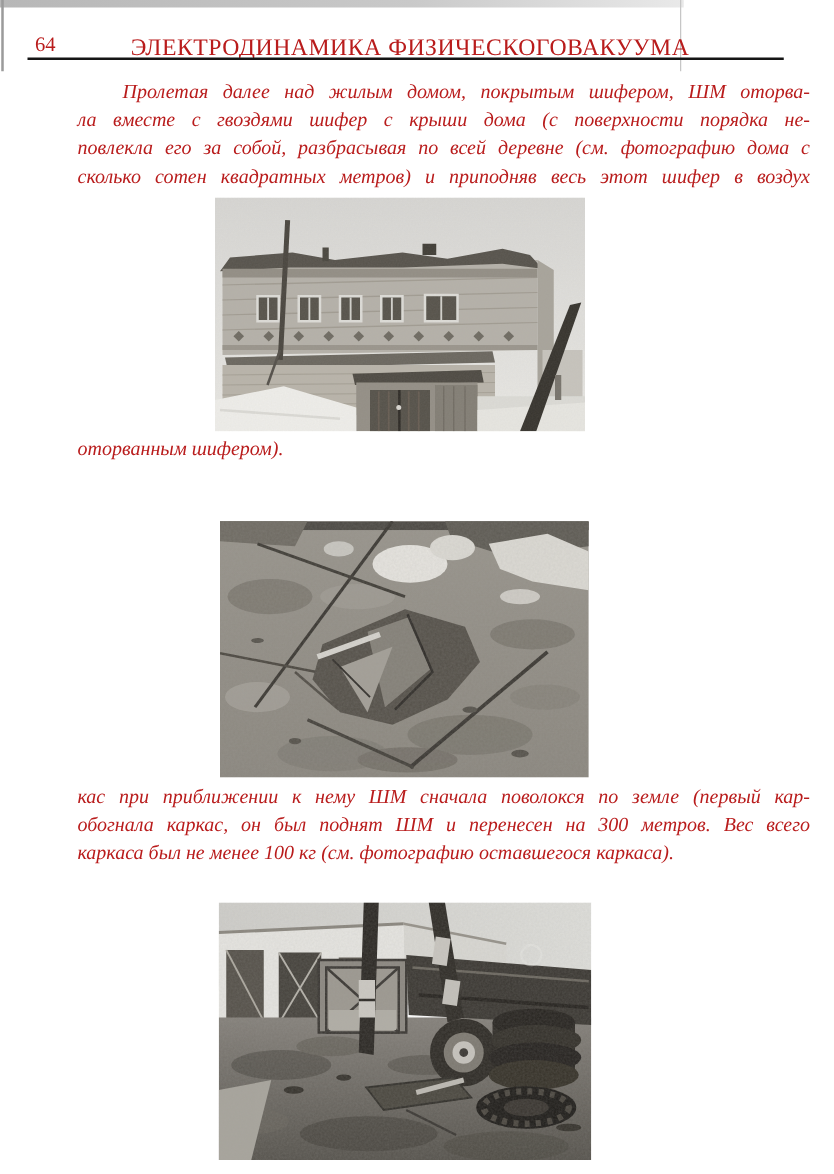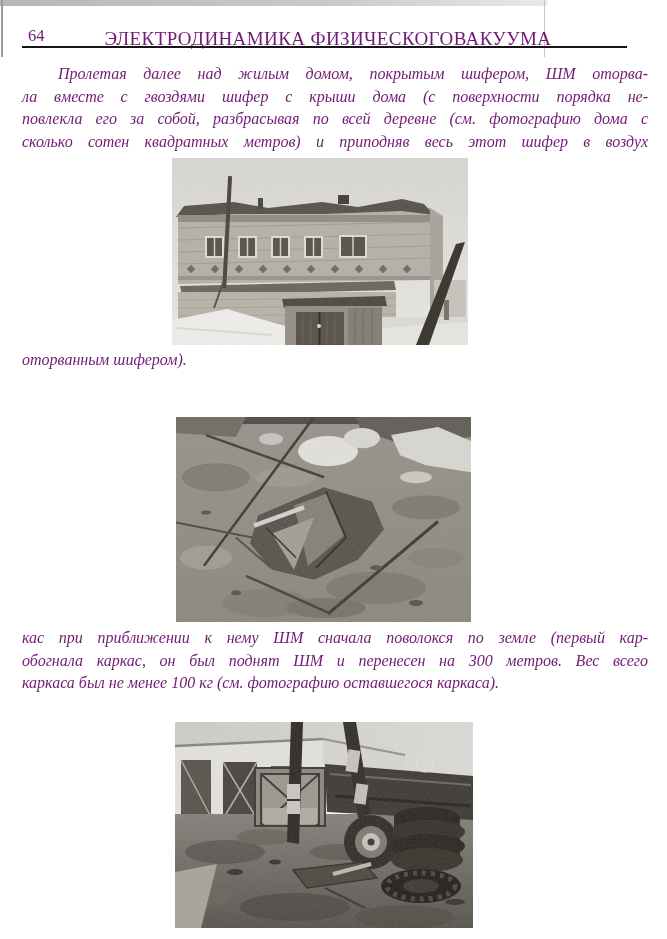--- a/index.html
+++ b/index.html
@@ -1,33 +1,33 @@
 <!DOCTYPE html>
 <html lang="ru"><head>
 <meta charset="utf-8">
 <style>
   html,body { margin:0; padding:0; background:#ffffff; }
   .page {
     position:relative; width:667px; height:939px; background:#fff;
-    overflow:hidden; font-family:"Liberation Serif", serif; color:#701a75;
+    overflow:hidden; font-family:"Liberation Serif", serif; color:#b91c1c;
   }
   
   .artifact-top { position:absolute; left:0; top:0; width:547px; height:6px;
     background:linear-gradient(to right,#b7b7b7,#c9c9c9 60%,#e9e9e9); }
   .artifact-left { position:absolute; left:1px; top:0; width:2px; height:57px; background:#9b9b9b; }
   .artifact-mid { position:absolute; left:544px; top:0; width:1px; height:57px; background:#c6c6c6; }
 
   .pagenum { position:absolute; left:28px; top:26px; font-size:16.5px; }
   .htitle { position:absolute; left:22px; top:28px; width:612px; text-align:center;
     font-size:19px; letter-spacing:0.4px; white-space:nowrap; }
   .rule { position:absolute; left:22px; top:46px; width:605px; height:2px; background:#151515; }
 
   .para { position:absolute; left:22px; width:626px; font-style:italic; font-size:16px; }
   .p1 { top:63px; } .p2 { top:349px; } .p3 { top:627px; }
-  .tline { height:22.6px; line-height:22.6px; }
+  .tline { height:22.6px; line-height:22.6px;margin-left:40px; }
   .tline.just { text-align:justify; text-align-last:justify; }
   .tline.ind  { text-indent:36px; }
 
   figure.photo { position:absolute; margin:0; padding:0; }
   .photo1 { left:172px; top:158px; width:296px; height:187px; }
   .photo2 { left:176px; top:417px; width:295px; height:205px; }
   .photo3 { left:175px; top:722px; width:298px; height:206px; }
   figure.photo svg { display:block; width:100%; height:100%; }
 </style>
 </head>

